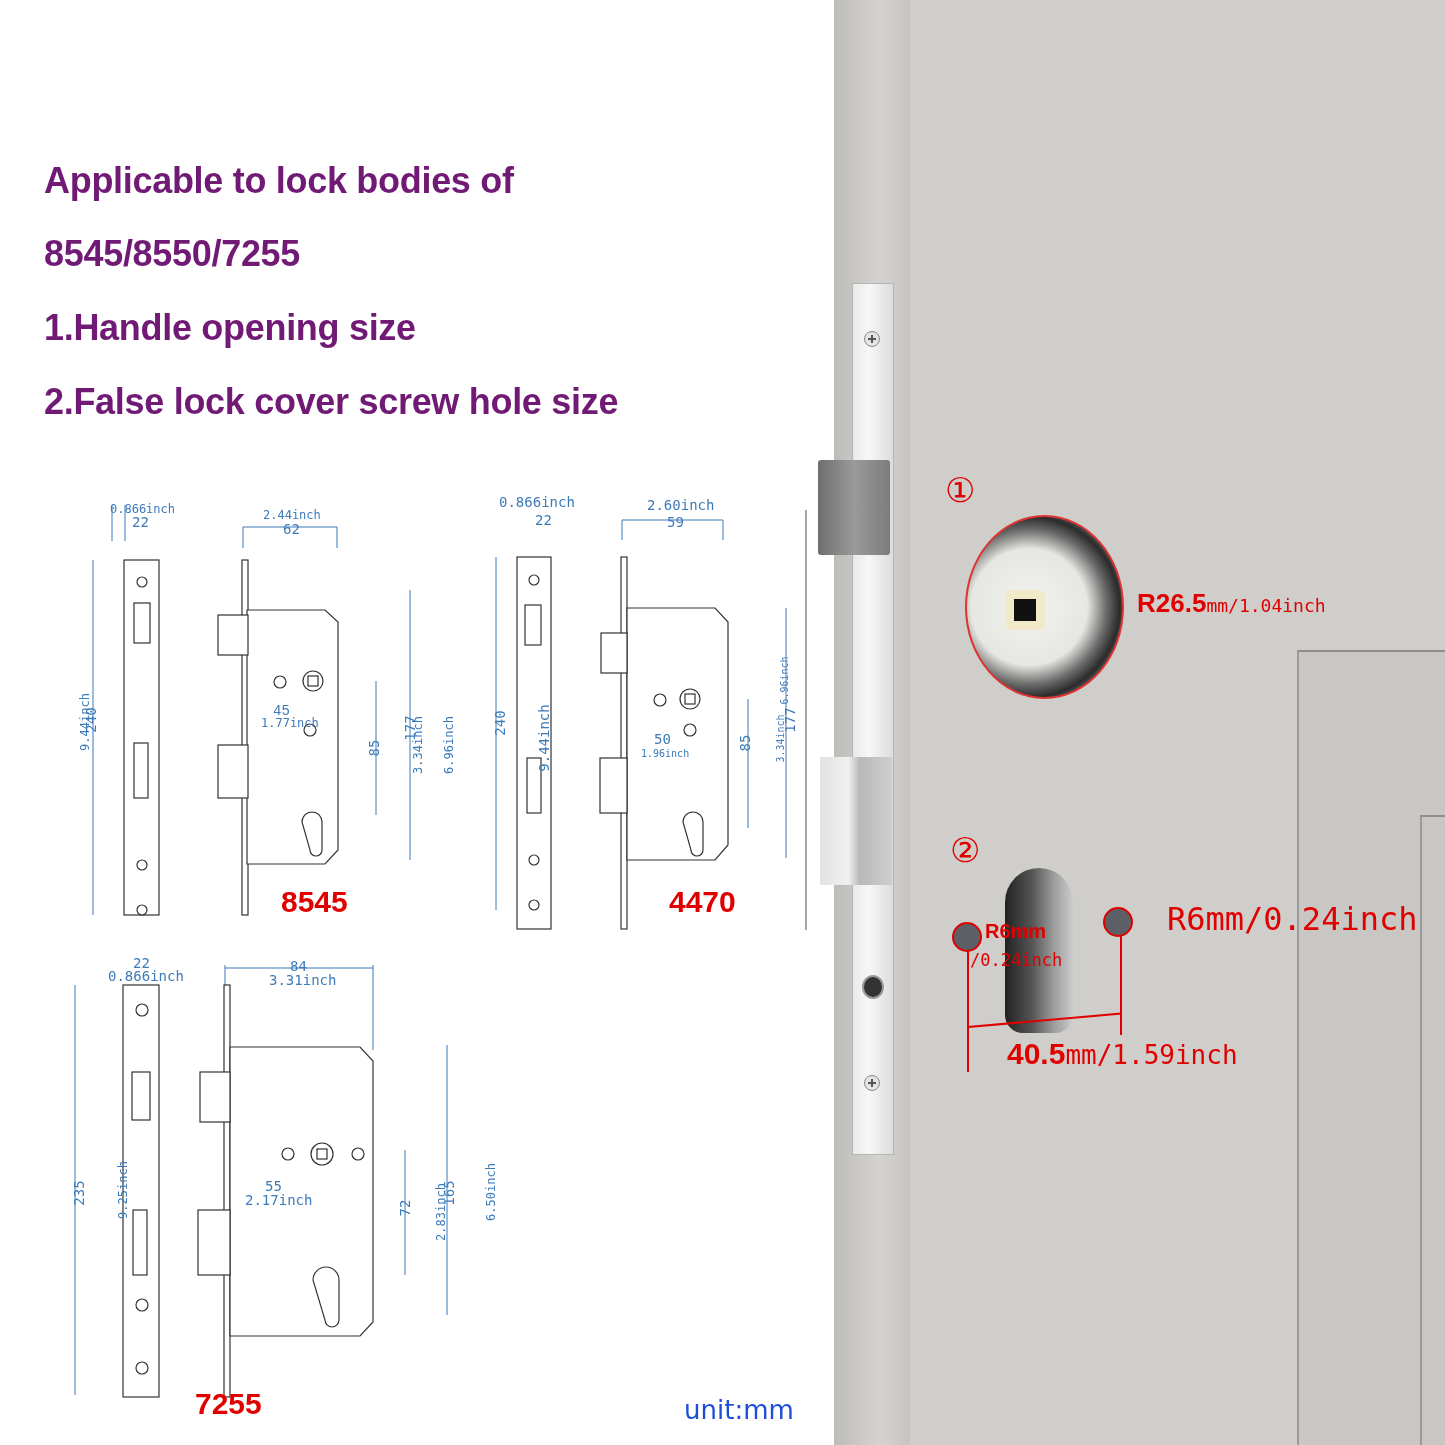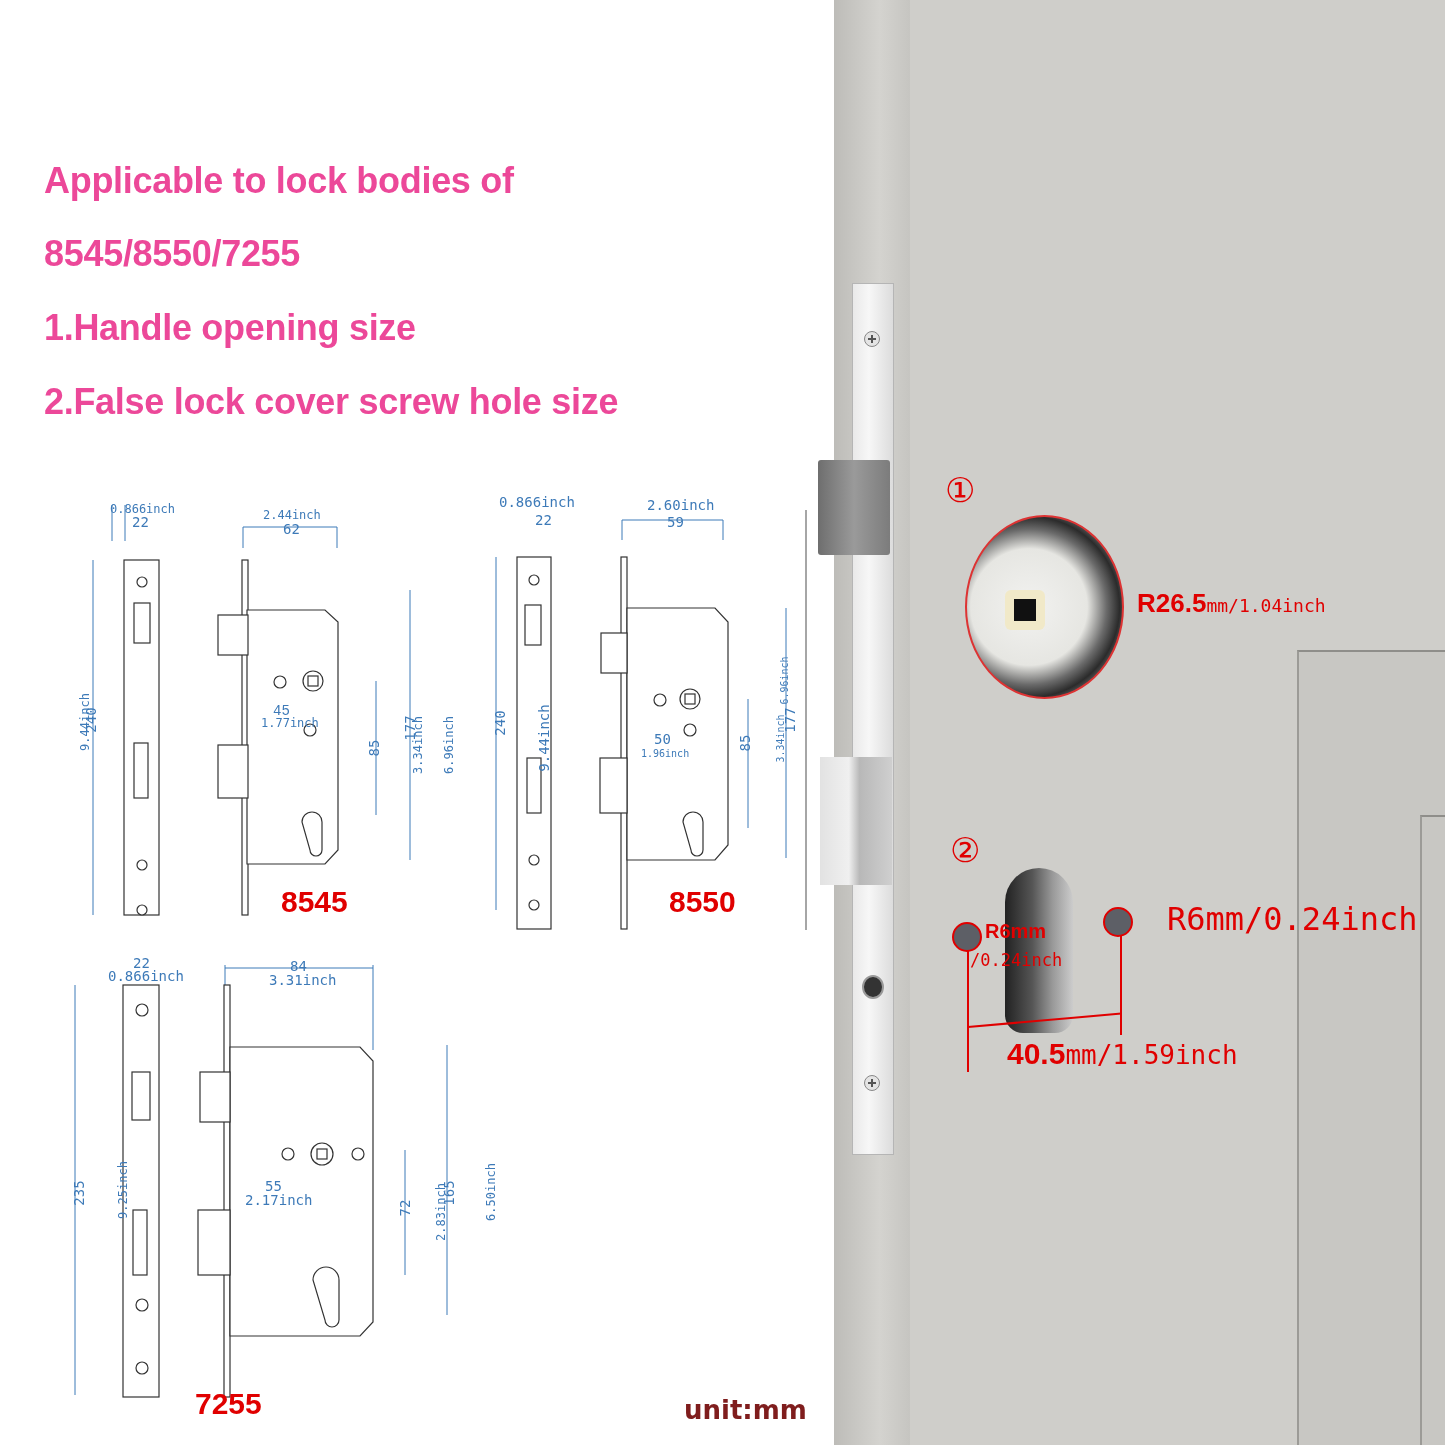--- a/index.html
+++ b/index.html
@@ -1,23 +1,23 @@
 <!DOCTYPE html>
 <html><head>
 <meta charset="utf-8">
 <style>
   html,body{margin:0;padding:0;}
   body{width:1445px;height:1445px;position:relative;overflow:hidden;background:#fff;font-family:"Liberation Sans",sans-serif;}
   .abs{position:absolute;}
-  .heading{position:absolute;left:44px;color:#ec4899;font-weight:bold;font-size:36px;letter-spacing:-0.3px;white-space:nowrap;}
+  .heading{position:absolute;left:44px;color:#701a75;font-weight:bold;font-size:36px;letter-spacing:-0.3px;white-space:nowrap;}
   .dim{position:absolute;color:#3d7ab8;font-family:"DejaVu Sans Mono","Liberation Mono",monospace;font-size:12px;white-space:nowrap;}
   .dimbig{font-size:14px;}
   .vtext{transform:rotate(-90deg);transform-origin:center;}
   .model{position:absolute;color:#e00000;font-weight:bold;font-size:30px;}
-  .unit{position:absolute;color:#7f1d1d;font-size:26px;font-weight:bold;font-family:"DejaVu Sans",sans-serif;}
+  .unit{position:absolute;color:#1d4ed8;font-size:26px;font-weight:normal;font-family:"DejaVu Sans",sans-serif;}
   
   .door-bg{position:absolute;left:834px;top:0;width:611px;height:1445px;background:#c9c8c4;}
   .door-edge{position:absolute;left:834px;top:0;width:76px;height:1445px;background:linear-gradient(90deg,#bdbcb8,#d4d3cf 60%,#c6c5c1);}
   .door-face{position:absolute;left:910px;top:0;width:535px;height:1445px;background:#cfceca;}
   .panel{position:absolute;background:#c8c7c3;border-top:2px solid #8f8e8a;border-left:2px solid #9c9b97;}
   .faceplate{position:absolute;left:852px;top:283px;width:40px;height:870px;background:linear-gradient(90deg,#e9e9e9,#f7f7f7 40%,#dcdcdc);border:1px solid #b5b5b5;}
   .screw{position:absolute;width:14px;height:14px;border-radius:50%;background:#e4e4e4;border:1px solid #888;}
   .screw:before,.screw:after{content:"";position:absolute;background:#555;}
   .screw:before{left:3px;top:6px;width:8px;height:2px;}
   .screw:after{left:6px;top:3px;width:2px;height:8px;}
@@ -123,21 +123,21 @@
   <div class="dim dimbig" style="left:647px;top:497px;">2.60inch</div>
   <div class="dim dimbig" style="left:667px;top:514px;">59</div>
   <div class="dim dimbig vtext" style="left:487px;top:715px;">240</div>
   <div class="dim dimbig vtext" style="left:490px;top:730px;transform:rotate(-90deg) translateY(20px);">9.44inch</div>
   <div class="dim dimbig" style="left:654px;top:731px;">50</div>
   <div class="dim" style="left:641px;top:748px;font-size:10px;">1.96inch</div>
   <div class="dim dimbig vtext" style="left:737px;top:735px;">85</div>
   <div class="dim vtext" style="left:738px;top:733px;transform:rotate(-90deg) translateY(18px);font-size:10px;">3.34inch</div>
   <div class="dim vtext" style="left:760px;top:675px;font-size:10px;">6.96inch</div>
   <div class="dim dimbig vtext" style="left:777px;top:712px;">177</div>
-  <div class="model" style="left:669px;top:885px;">8550</div>
+  <div class="model" style="left:669px;top:885px;">4470</div>
 </div>
 
 <div>
   <svg class="abs" style="left:70px;top:960px;" width="420" height="440">
     <g stroke="#3d7ab8" stroke-width="1" fill="none">
       <line x1="5" y1="25" x2="5" y2="435"></line>
       <line x1="155" y1="5" x2="155" y2="30"></line>
         <line x1="303" y1="5" x2="303" y2="90"></line>
       <line x1="155" y1="8" x2="303" y2="8"></line>
       <line x1="377" y1="85" x2="377" y2="355"></line>

